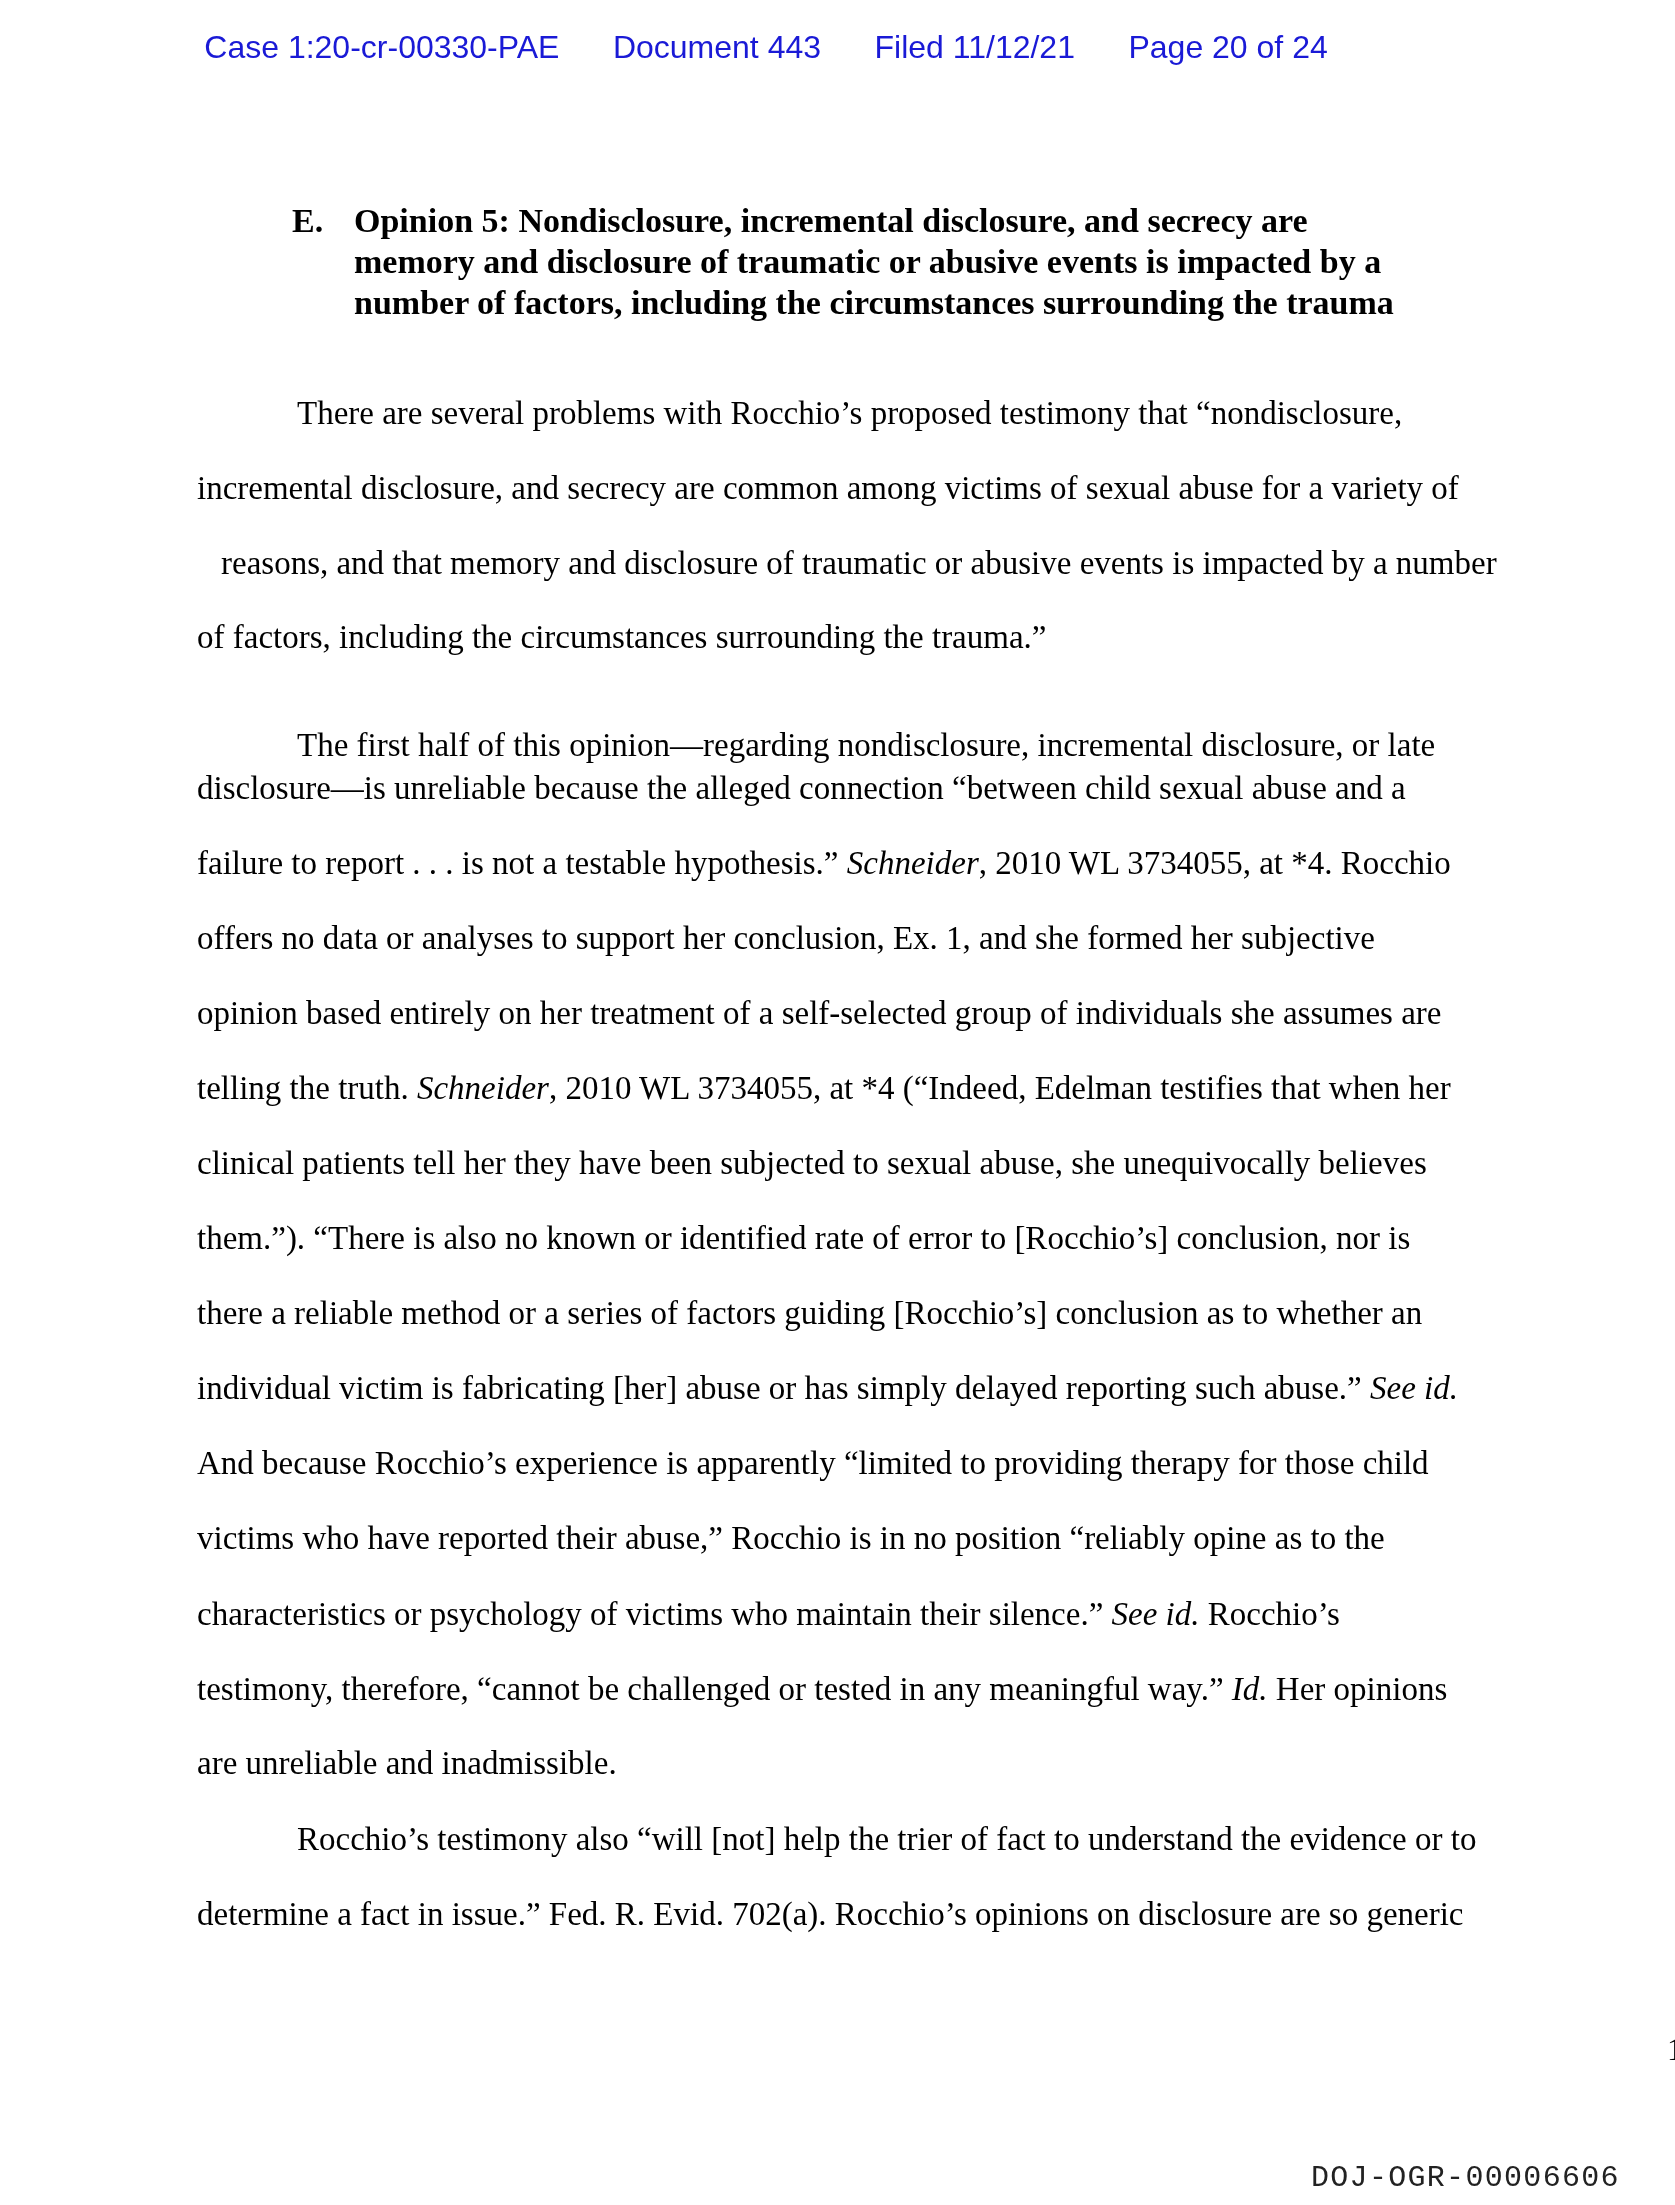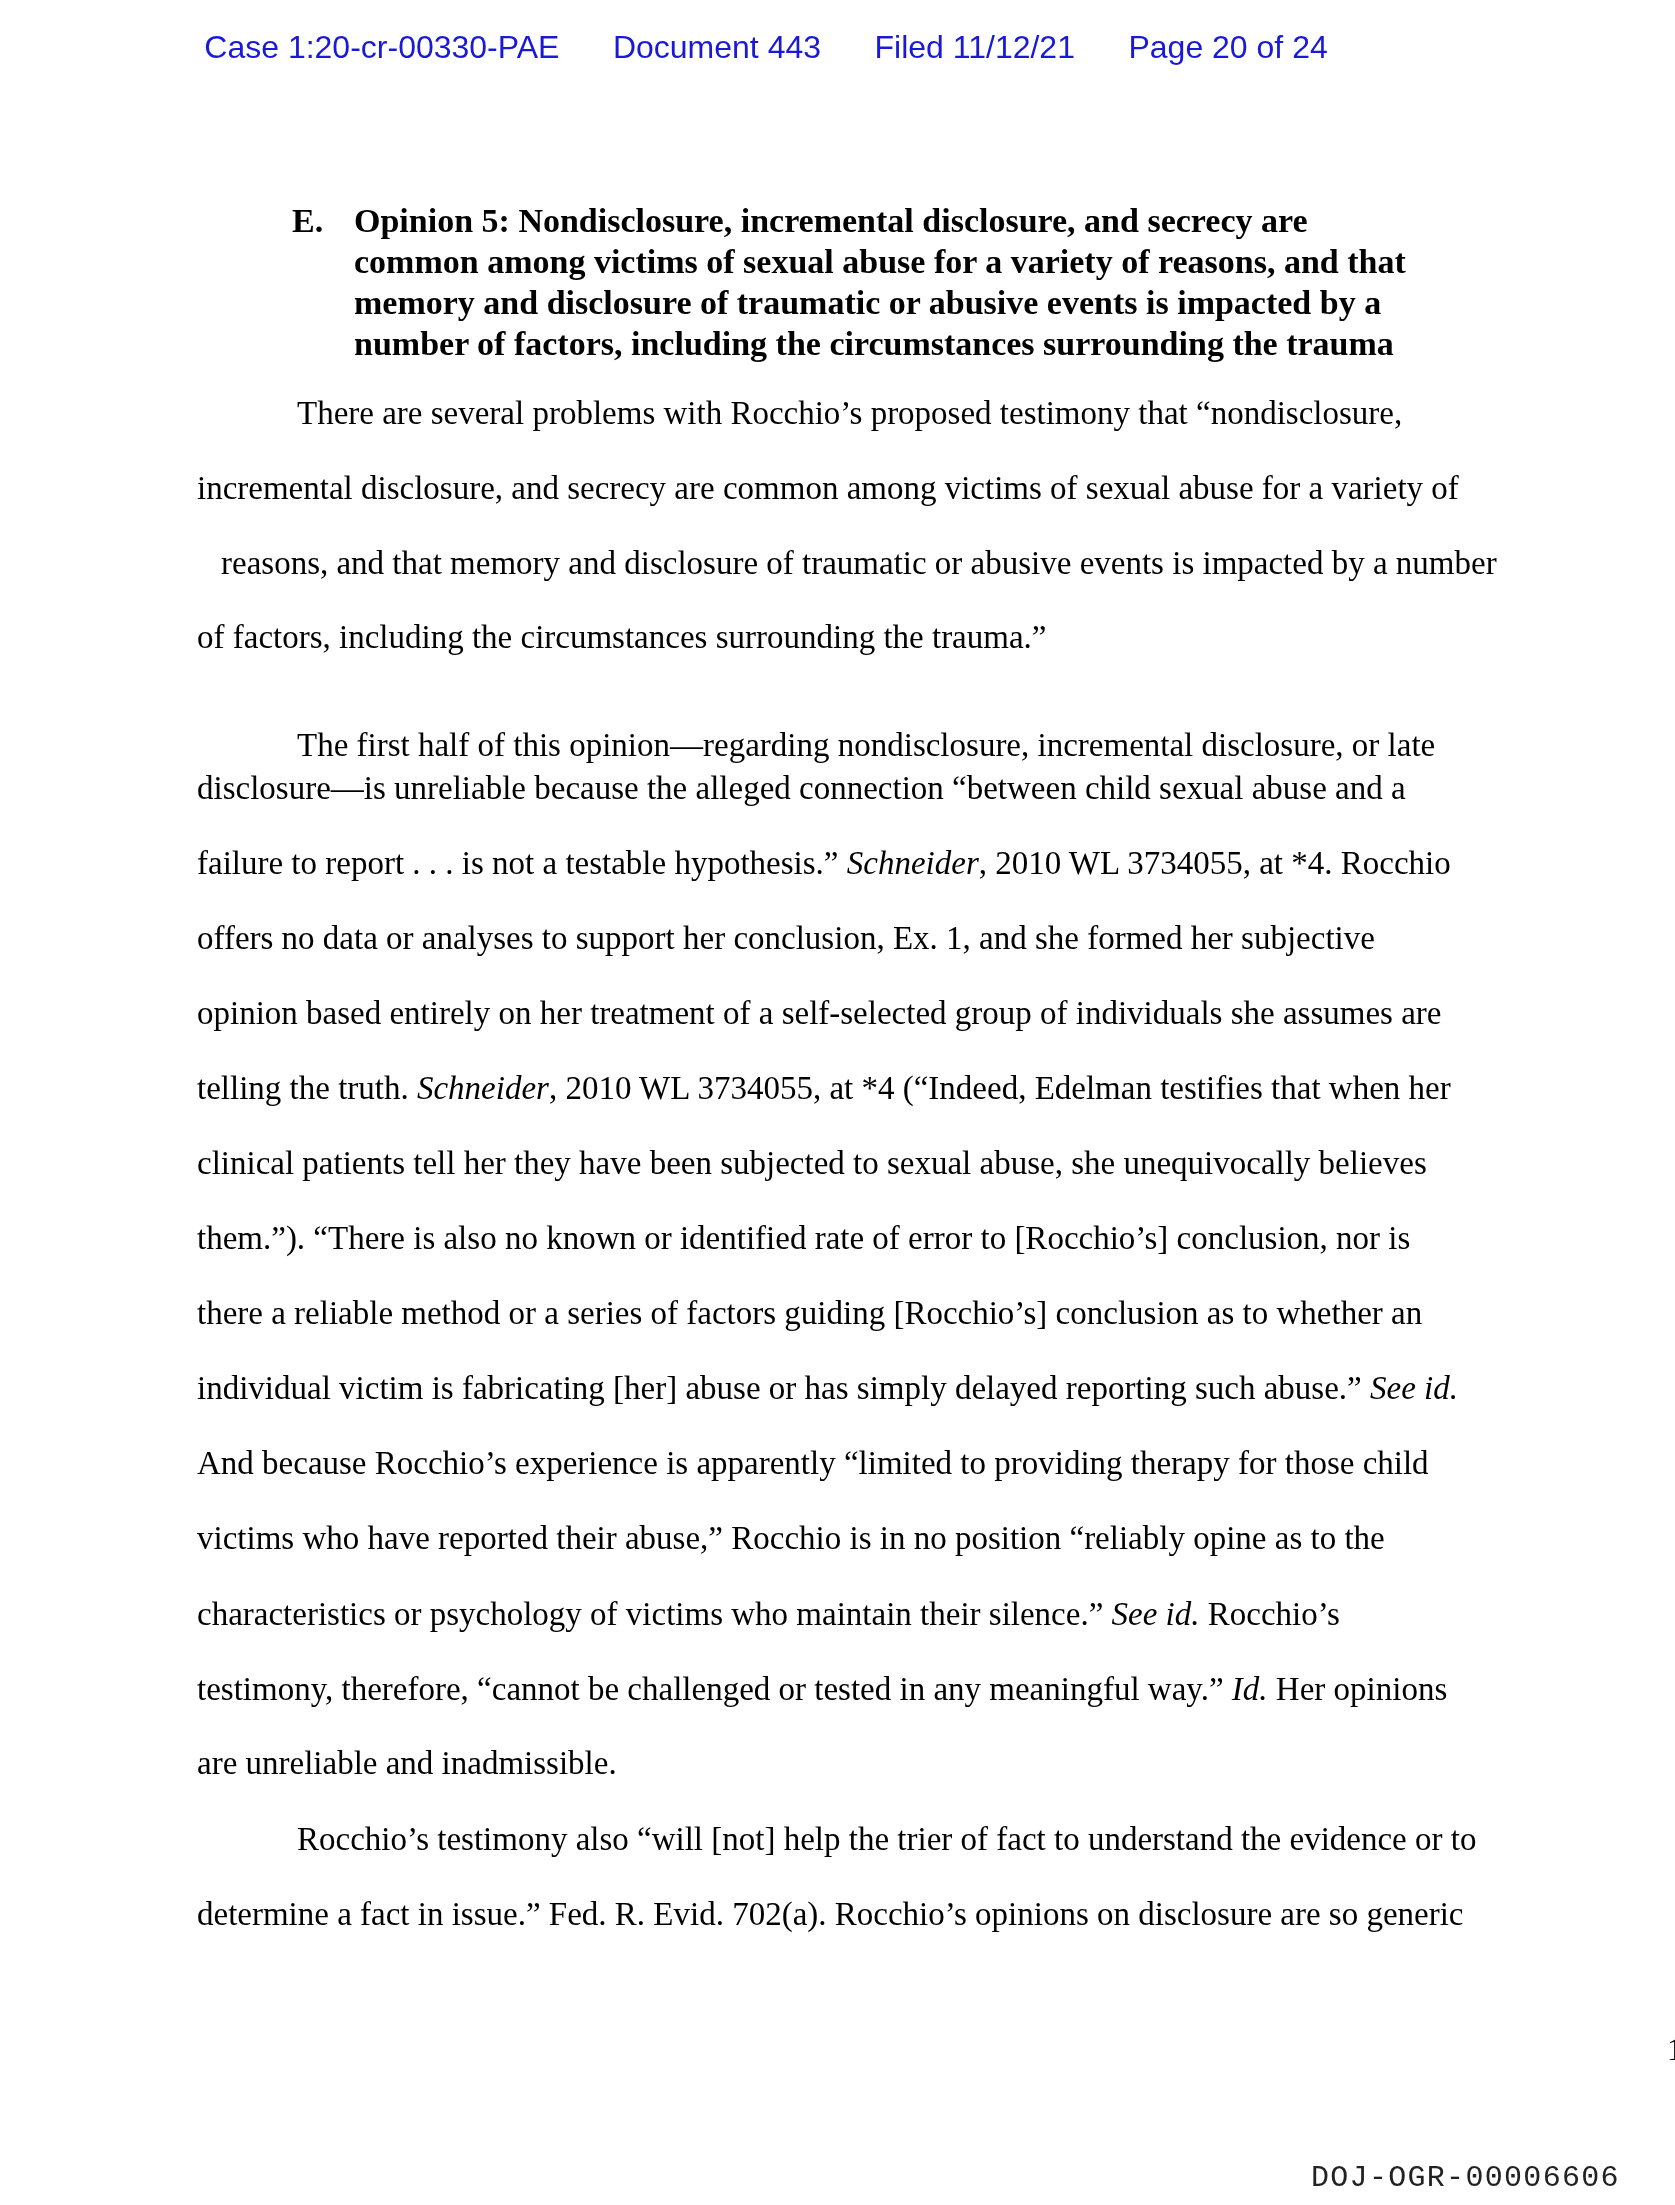--- a/index.html
+++ b/index.html
@@ -45,21 +45,20 @@
     <span>Case 1:20-cr-00330-PAE</span>
     <span>Document 443</span>
     <span>Filed 11/12/21</span>
     <span>Page 20 of 24</span>
   </div>
 
   <div class="heading">
     <div class="letter">E.</div>
     <div class="lines">
       <div>Opinion 5: Nondisclosure, incremental disclosure, and secrecy are</div>
-      <div>common among victims of sexual abuse for a variety of reasons, and that</div>
       <div>memory and disclosure of traumatic or abusive events is impacted by a</div>
       <div>number of factors, including the circumstances surrounding the trauma</div>
     </div>
   </div>
 
   <div class="body-text" style="top:0;">
 
     <div>
       <div class="line indent" style="top:395px;">There are several problems with Rocchio’s proposed testimony that “nondisclosure,</div>
       <div class="line" style="top:470px;">incremental disclosure, and secrecy are common among victims of sexual abuse for a variety of</div>

